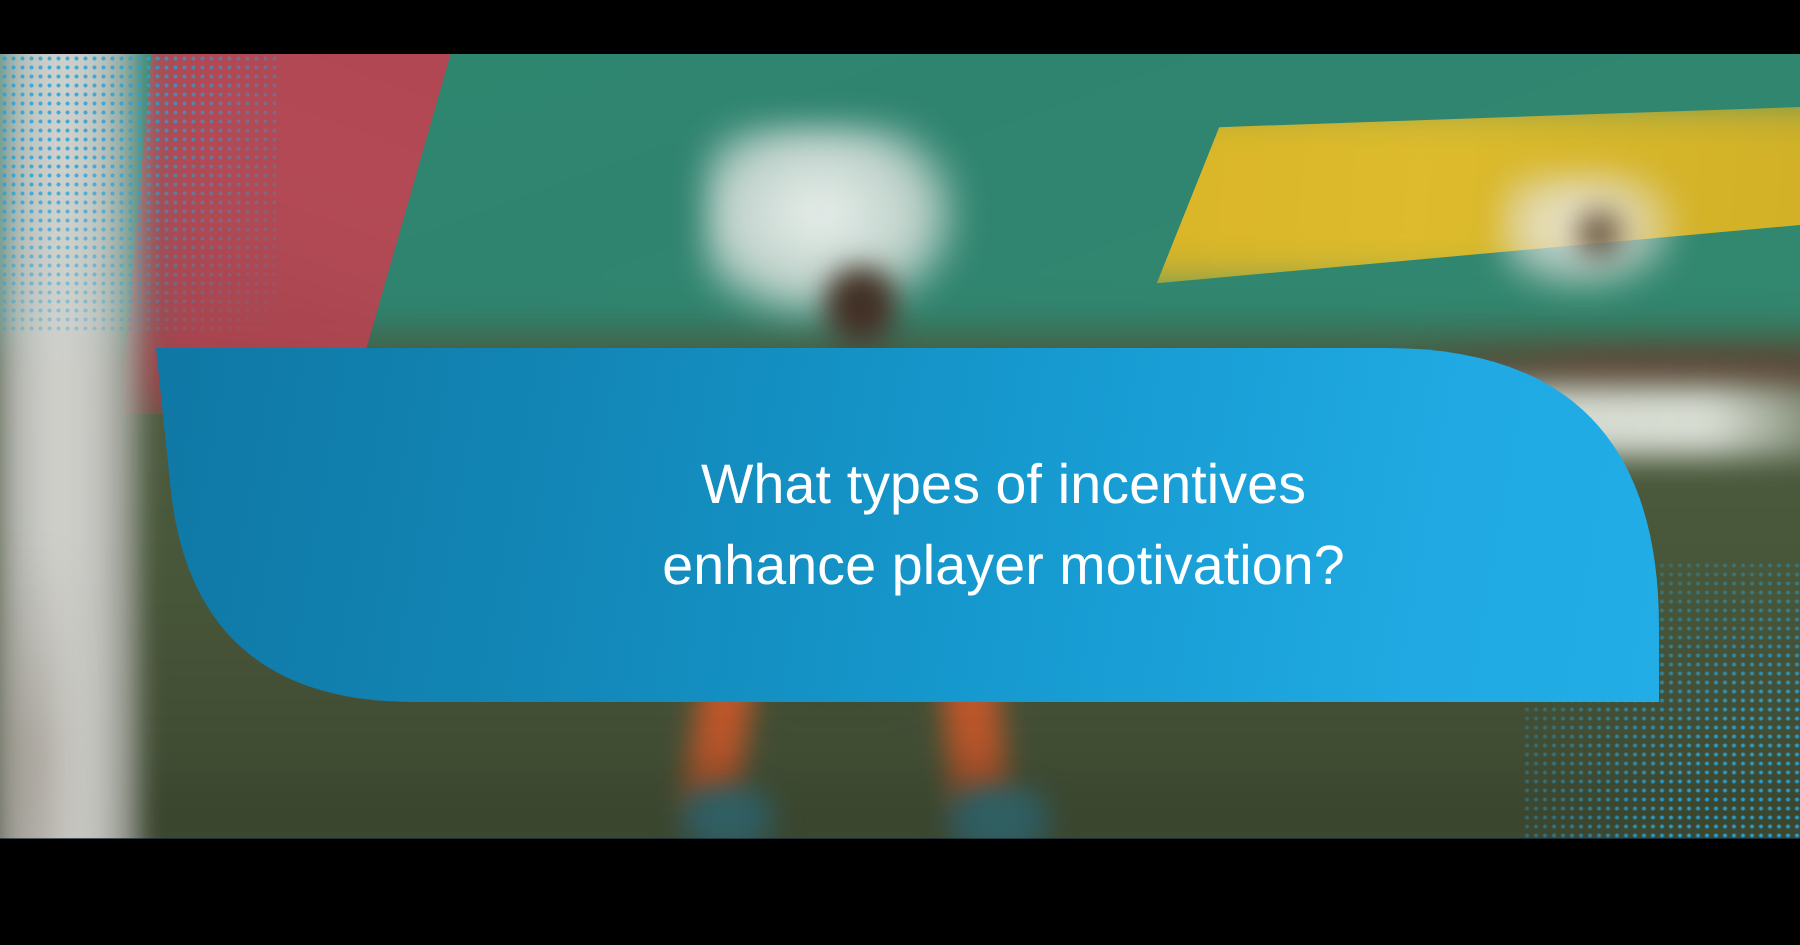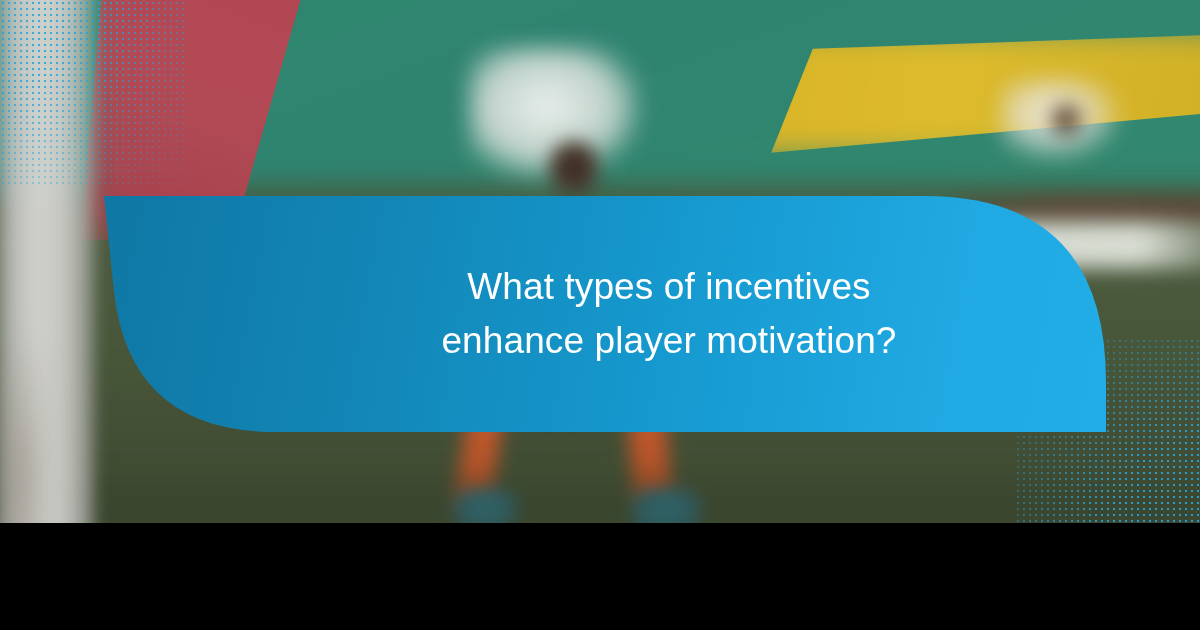--- a/index.html
+++ b/index.html
@@ -10,20 +10,21 @@
   body {
     font-family: "Liberation Sans", sans-serif;
   }
 
   #stage {
     position: relative;
     width: 1200px;
     height: 523px;
     overflow: hidden;
     background: #3b82f6;
+    margin-top: 36px;
   }
 
   
   .photo {
     position: absolute;
     inset: 0;
     overflow: hidden;
   }
 
   

